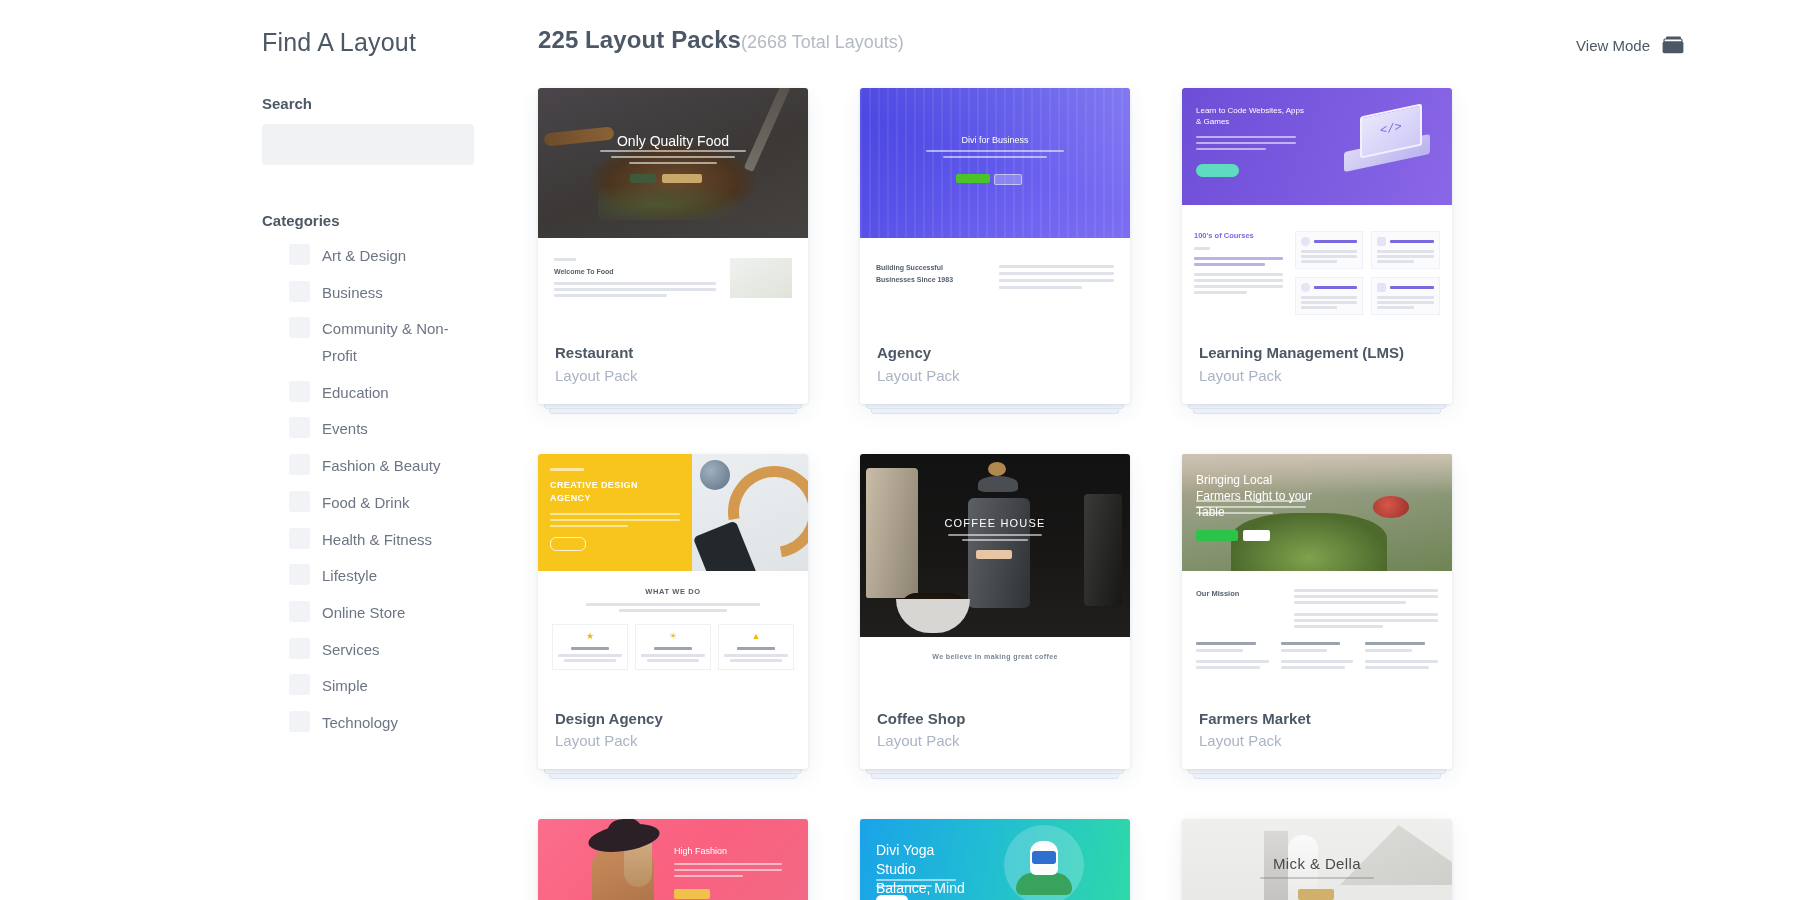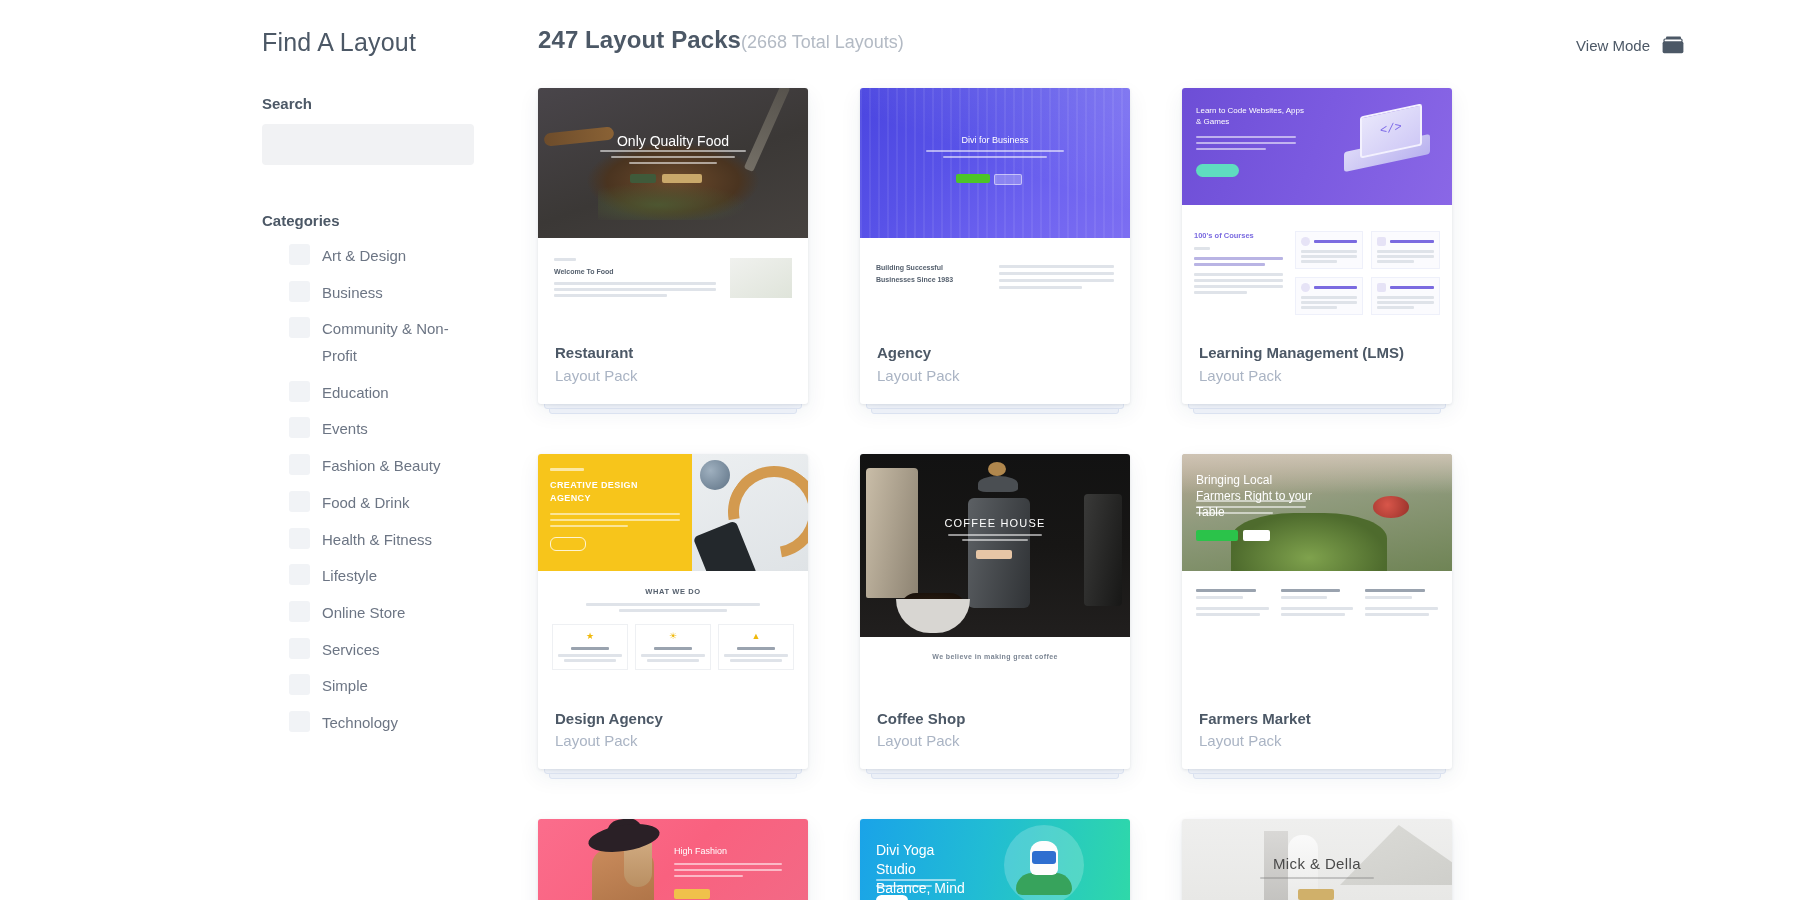--- a/index.html
+++ b/index.html
@@ -460,21 +460,21 @@
       <li class="cat-item">
         <span class="cat-box"></span>
         <span class="cat-label">Technology</span>
       </li>
     </ul>
   </aside>
 
   <section class="main">
 
     <div class="main-header">
-      <span class="count-title">247 Layout Packs</span>
+      <span class="count-title">225 Layout Packs</span>
       <span class="count-sub">(2668 Total Layouts)</span>
 
       <div class="view-mode">
         <span class="view-mode-label">View Mode</span>
         <svg class="vm-icon" width="22" height="18" viewBox="0 0 22 18">
           <rect x="4" y="0.5" width="15" height="3.5" rx="1" fill="#4c5866"></rect>
           <rect x="2" y="3" width="18" height="3" rx="1" fill="#ffffff" stroke="#4c5866" stroke-width="1.2"></rect>
           <rect x="0.6" y="5.6" width="20.8" height="11.6" rx="1.6" fill="#4c5866"></rect>
         </svg>
       </div>
@@ -760,20 +760,33 @@
                 <div class="ln" style="margin-bottom:4px;"></div>
                 <div class="ln" style="margin-bottom:4px;"></div>
                 <div class="ln" style="width:70%;"></div>
               </div>
               <div style="position:absolute;left:14px;top:76px;display:flex;gap:5px;z-index:4;">
                 <div class="green-btn"></div>
                 <div class="white-btn"></div>
               </div>
             </div>
             <div class="body-sec" style="padding:18px 14px;">
+              <div style="display:flex;gap:16px;margin-bottom:14px;">
+                <div style="width:34%;font-size:7.5px;font-weight:700;color:#55606e;">
+                  <span>Our Mission</span>
+                </div>
+                <div style="flex:1;">
+                  <div class="dln" style="margin-bottom:3px;"></div>
+                  <div class="dln" style="margin-bottom:3px;"></div>
+                  <div class="dln" style="width:78%;margin-bottom:9px;"></div>
+                  <div class="dln" style="margin-bottom:3px;"></div>
+                  <div class="dln" style="margin-bottom:3px;"></div>
+                  <div class="dln" style="width:62%;"></div>
+                </div>
+              </div>
               <div style="display:flex;gap:12px;">
                 <div style="flex:1;">
                   <div class="dln" style="background:#9aa3af;margin-bottom:4px;width:82%;"></div>
                   <div class="dln" style="margin-bottom:8px;width:64%;"></div>
                   <div class="dln" style="margin-bottom:3px;"></div>
                   <div class="dln" style="width:88%;"></div>
                 </div>
                 <div style="flex:1;">
                   <div class="dln" style="background:#9aa3af;margin-bottom:4px;width:82%;"></div>
                   <div class="dln" style="margin-bottom:8px;width:64%;"></div>

